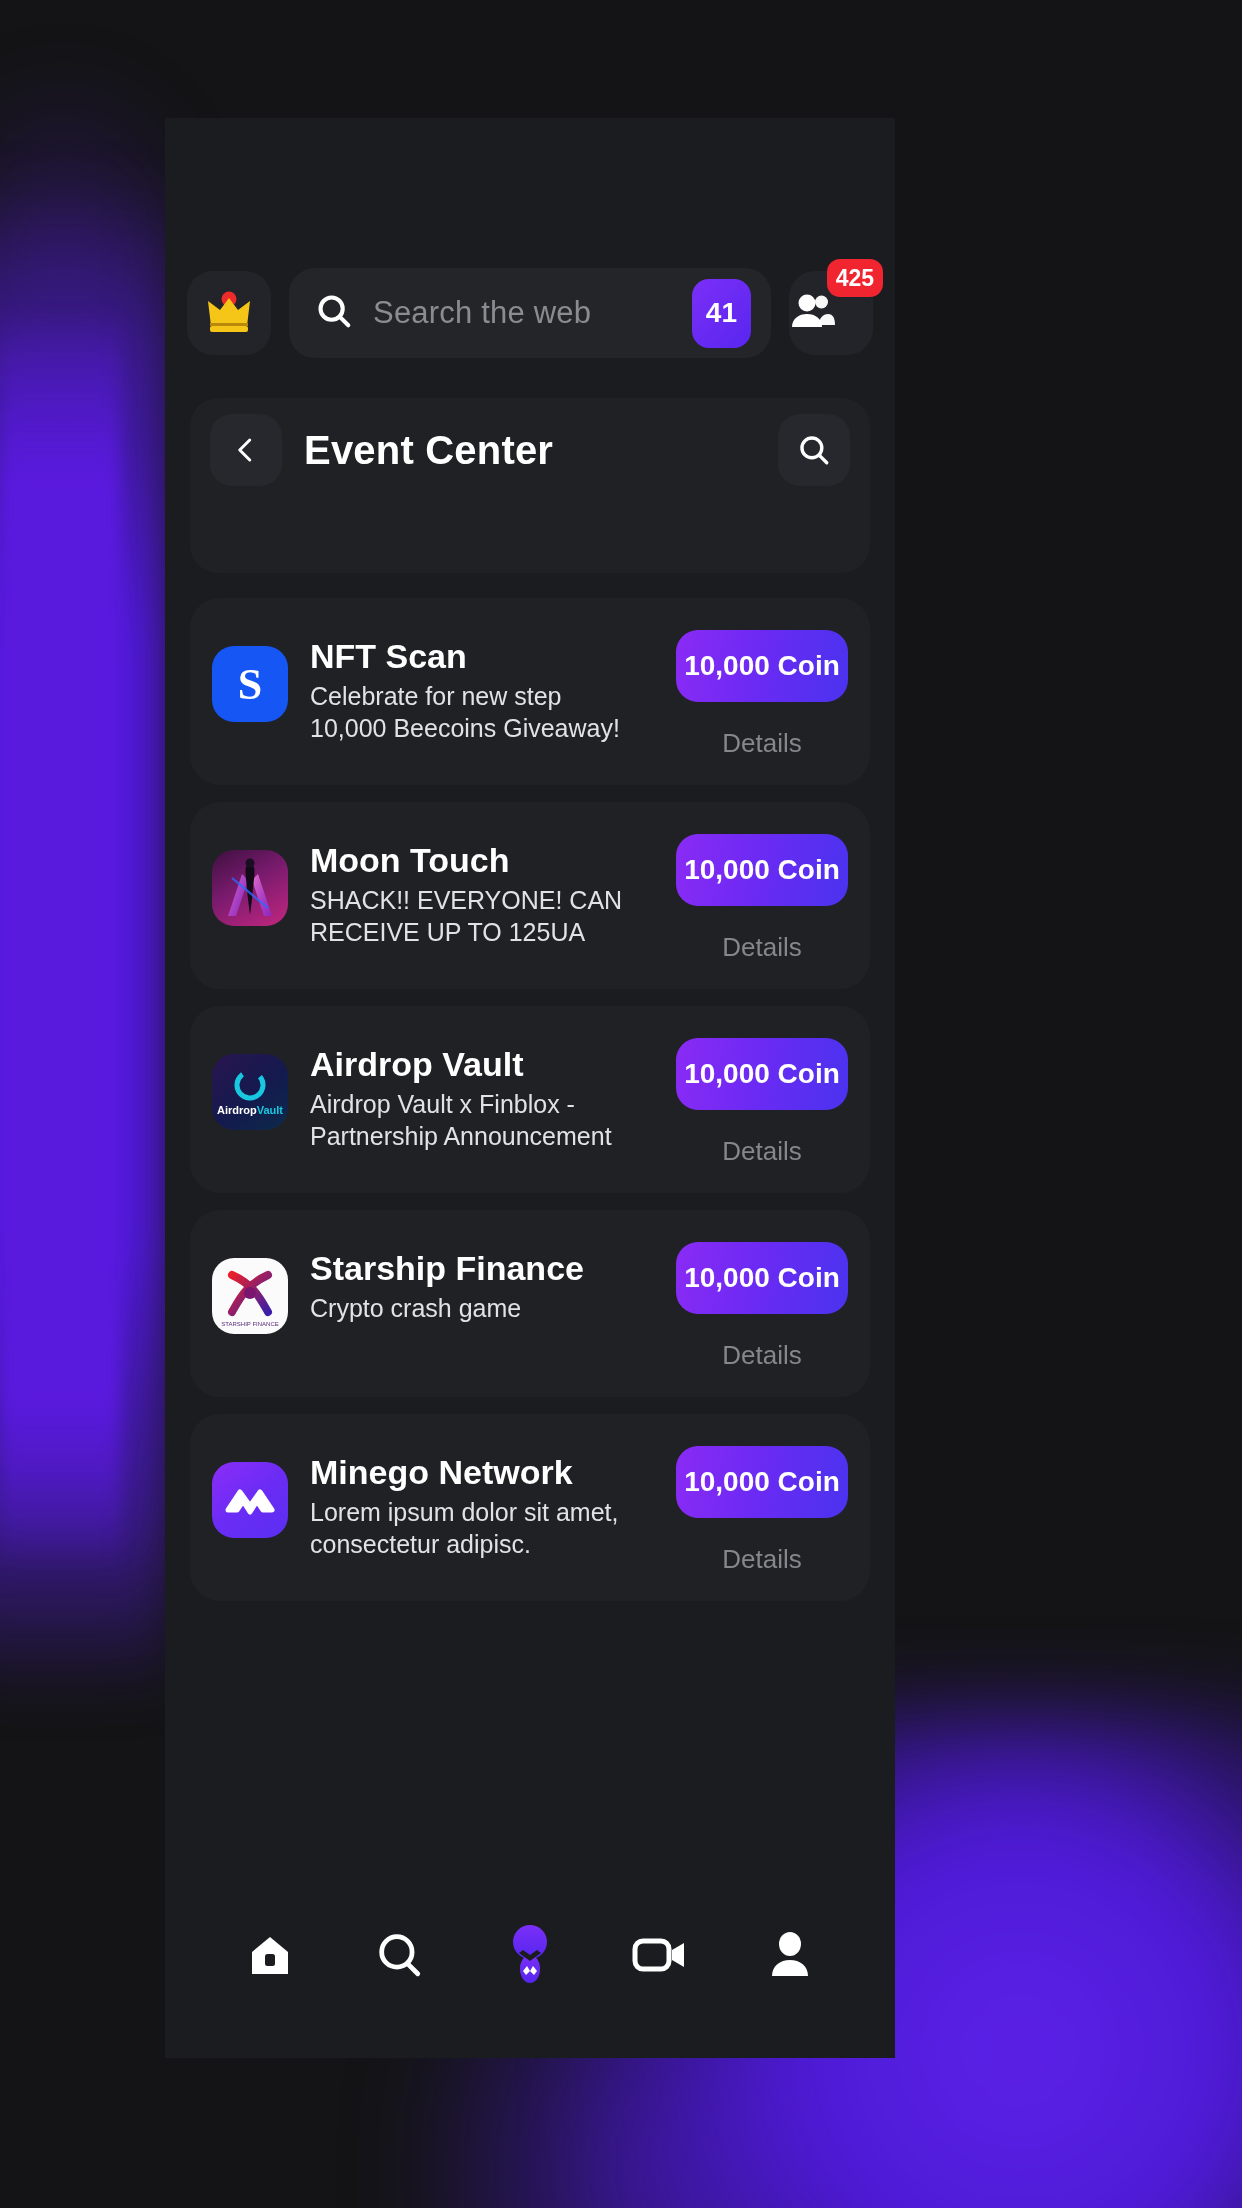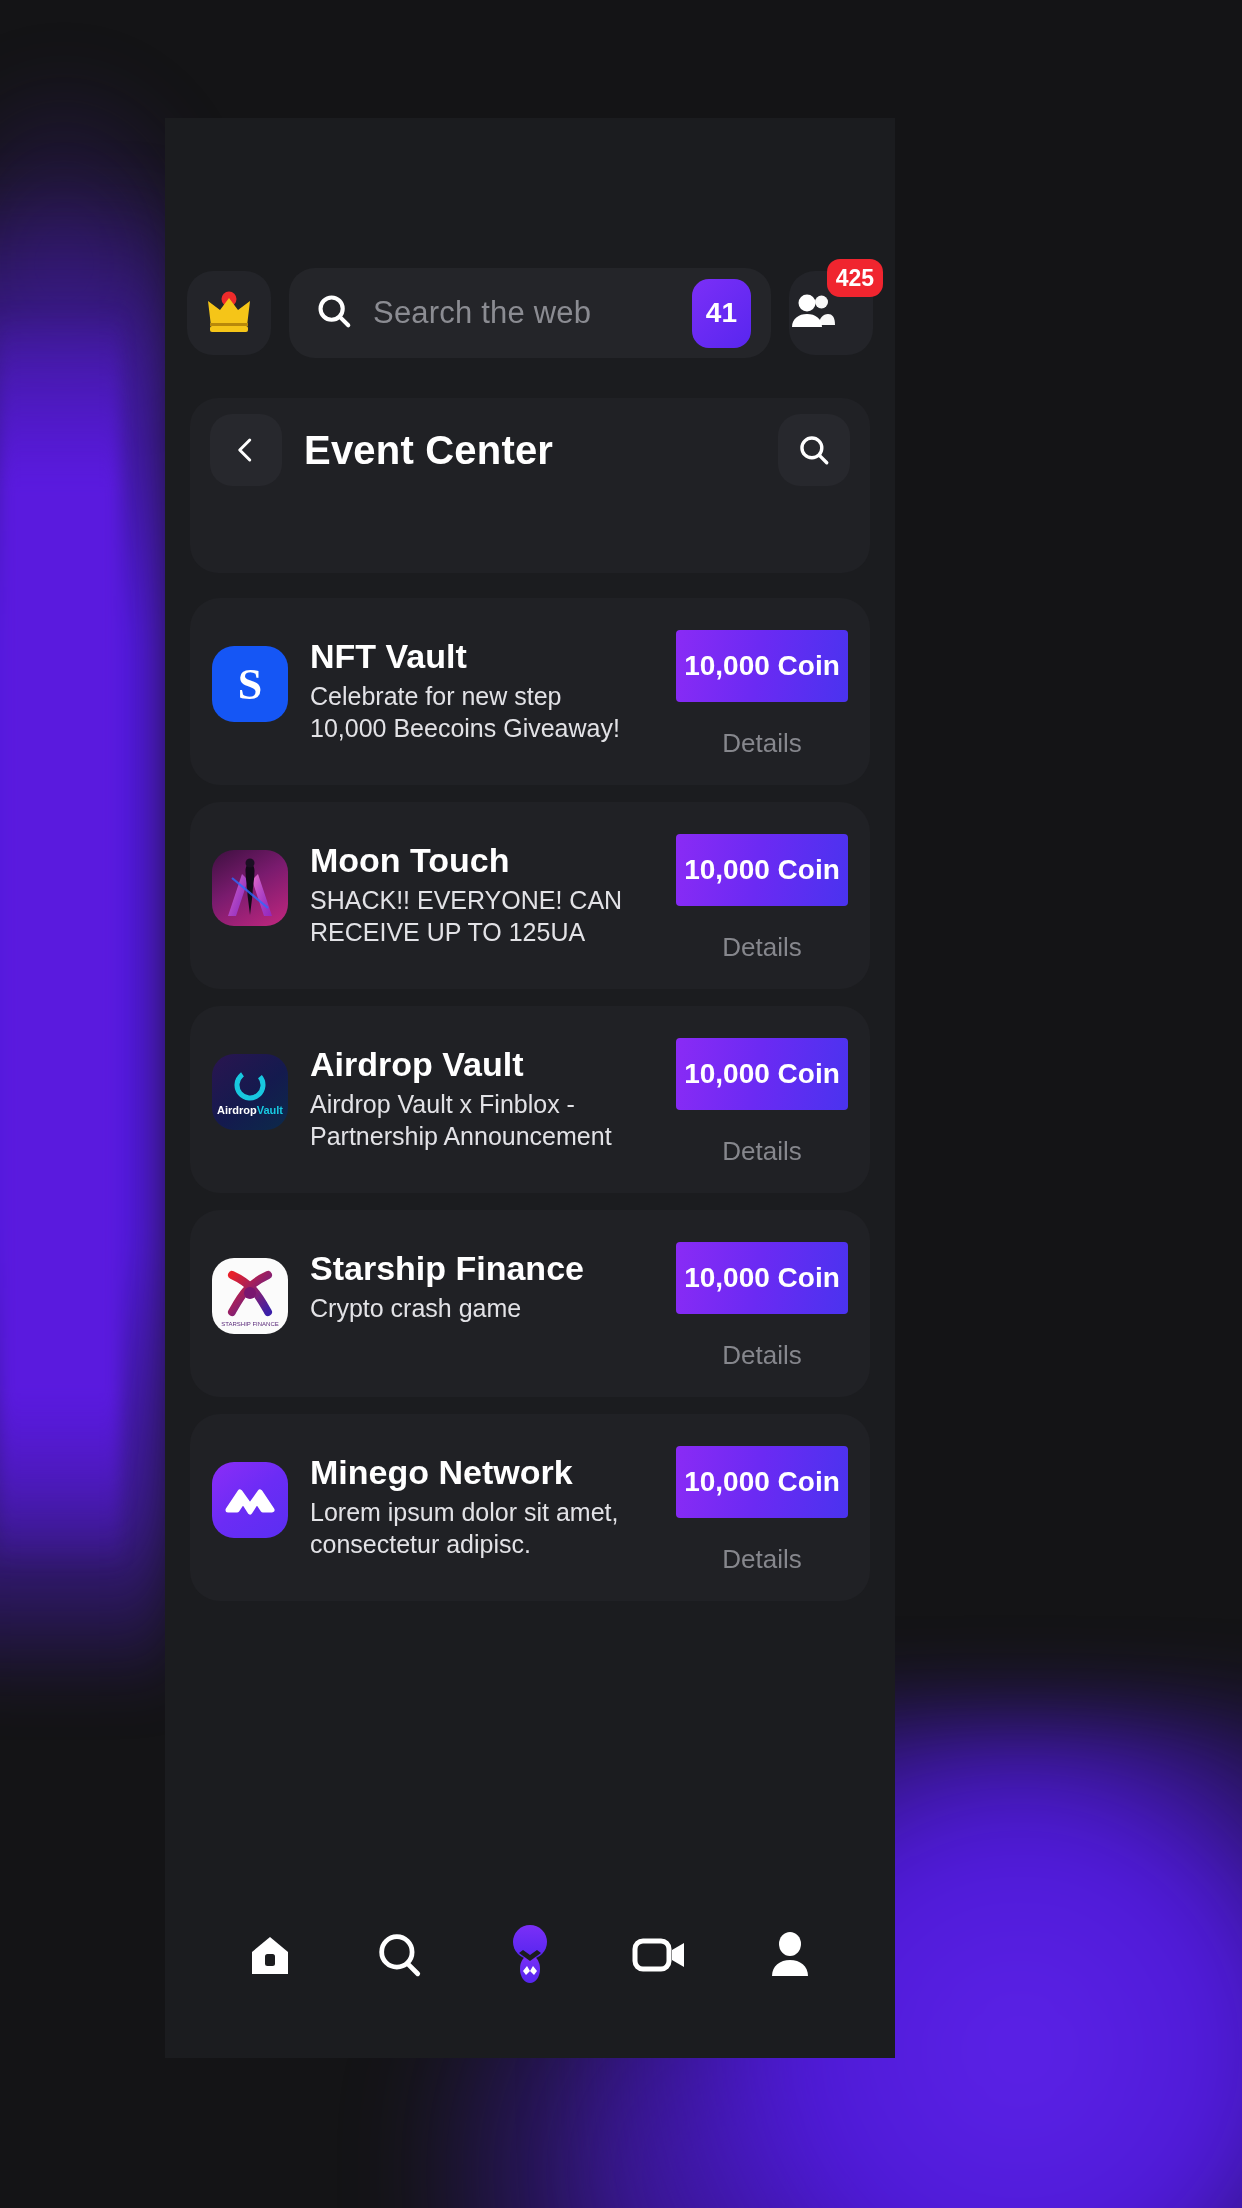--- a/index.html
+++ b/index.html
@@ -123,21 +123,21 @@
     display:flex; align-items:center; justify-content:center;
   }
   .card-text { flex:1 1 auto; margin-left:22px; padding-top:12px; padding-right:10px; }
   .card-title { color:#ffffff; font-size:34px; font-weight:bold; line-height:1.18; }
   .card-desc { color:#e2e2e6; font-size:25px; line-height:1.28; margin-top:4px; }
   .card-right {
     flex:0 0 auto; width:172px; display:flex; flex-direction:column;
     align-items:center; padding-top:6px;
   }
   .coin-pill {
-    width:172px; height:72px; border-radius:4px;
+    width:172px; height:72px; border-radius:22px;
     background:linear-gradient(100deg,#8a2bf5 0%,#6b2af3 48%,#4a33ef 100%);
     color:#ffffff; font-size:28px; font-weight:bold;
     display:flex; align-items:center; justify-content:center;
   }
   .details-link { color:#86878d; font-size:26px; margin-top:26px; }
 
   
   .bottom-nav {
     position:absolute; left:0; bottom:0; width:730px; height:180px;
     background:#1b1c1f; display:flex; align-items:flex-start;
@@ -220,21 +220,21 @@
 
   </div>
 
   <div class="list">
 
     <div class="card">
       <div class="card-ico" style="background:#1556f5;">
         <span style="color:#fff;font-size:44px;font-weight:bold;font-family:'Liberation Serif',serif;">S</span>
       </div>
       <div class="card-text">
-        <div class="card-title">NFT Vault</div>
+        <div class="card-title">NFT Scan</div>
         <div class="card-desc">
           <div>Celebrate for new step</div>
           <div>10,000 Beecoins Giveaway!</div>
         </div>
       </div>
       <div class="card-right">
         <div class="coin-pill">10,000 Coin</div>
         <div class="details-link">Details</div>
       </div>
     </div>

